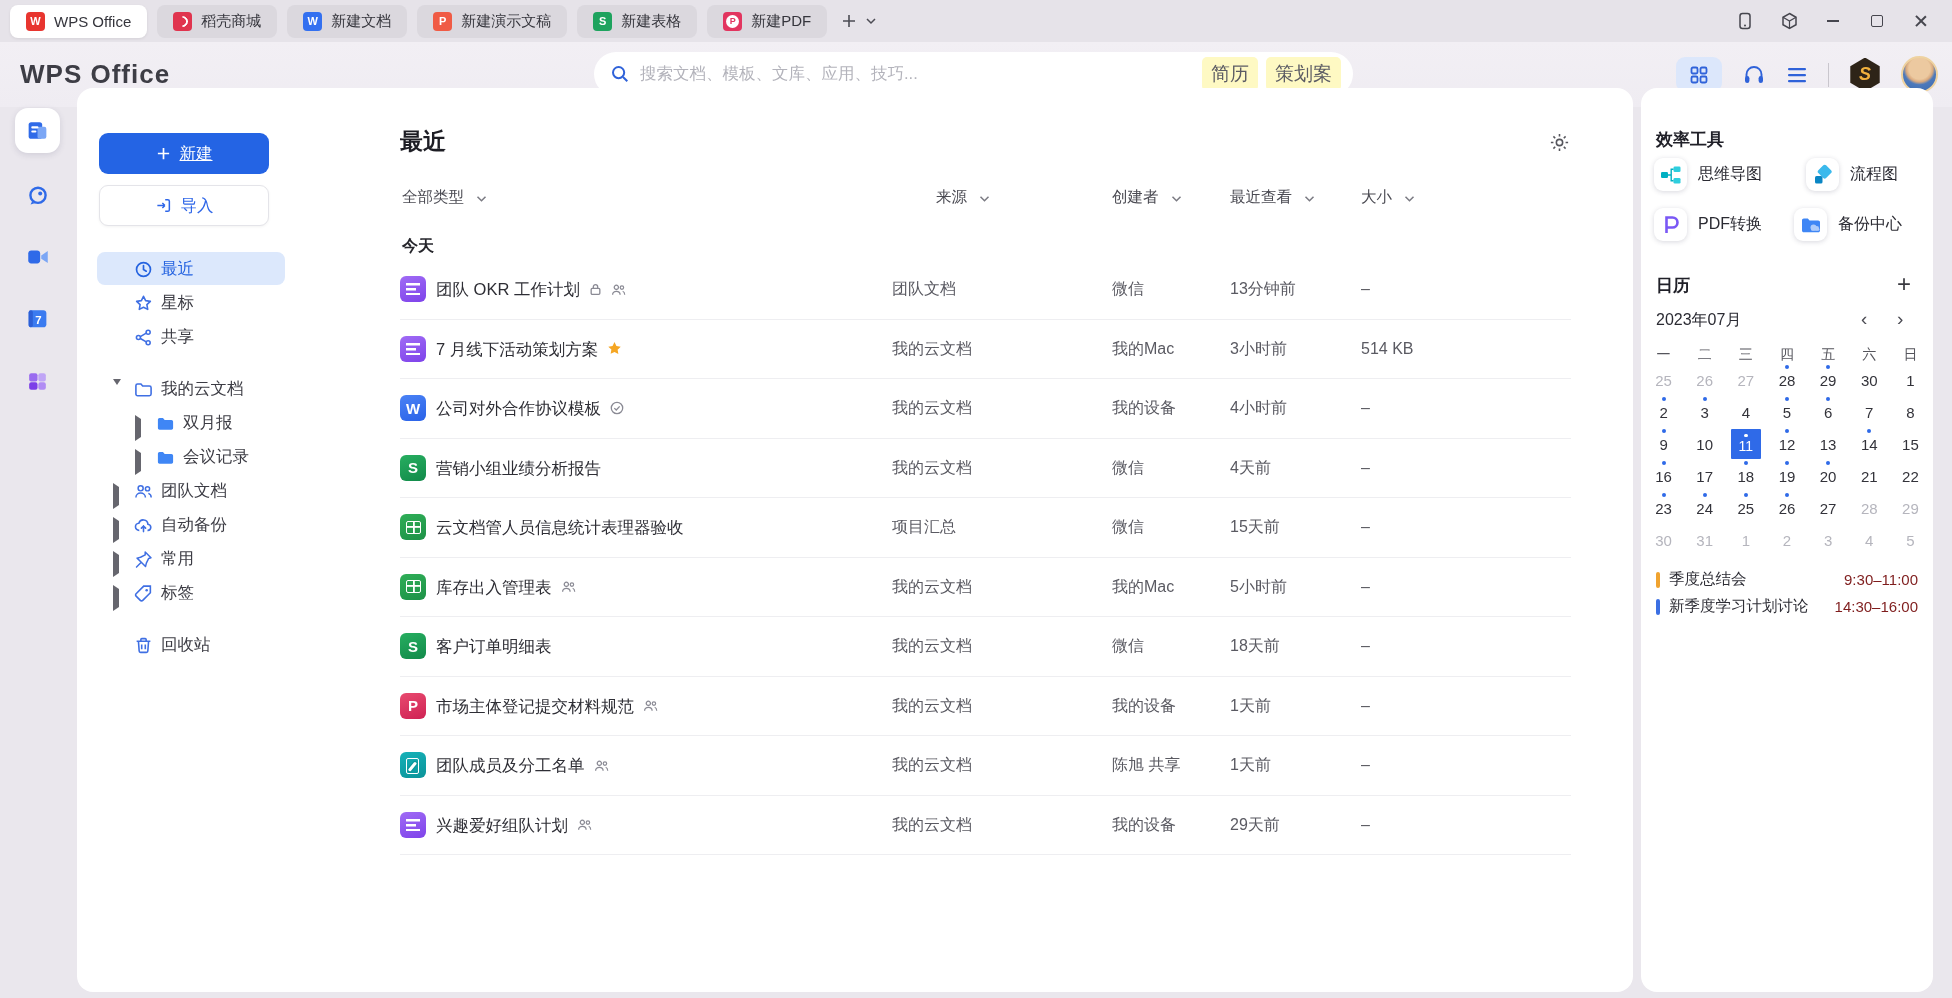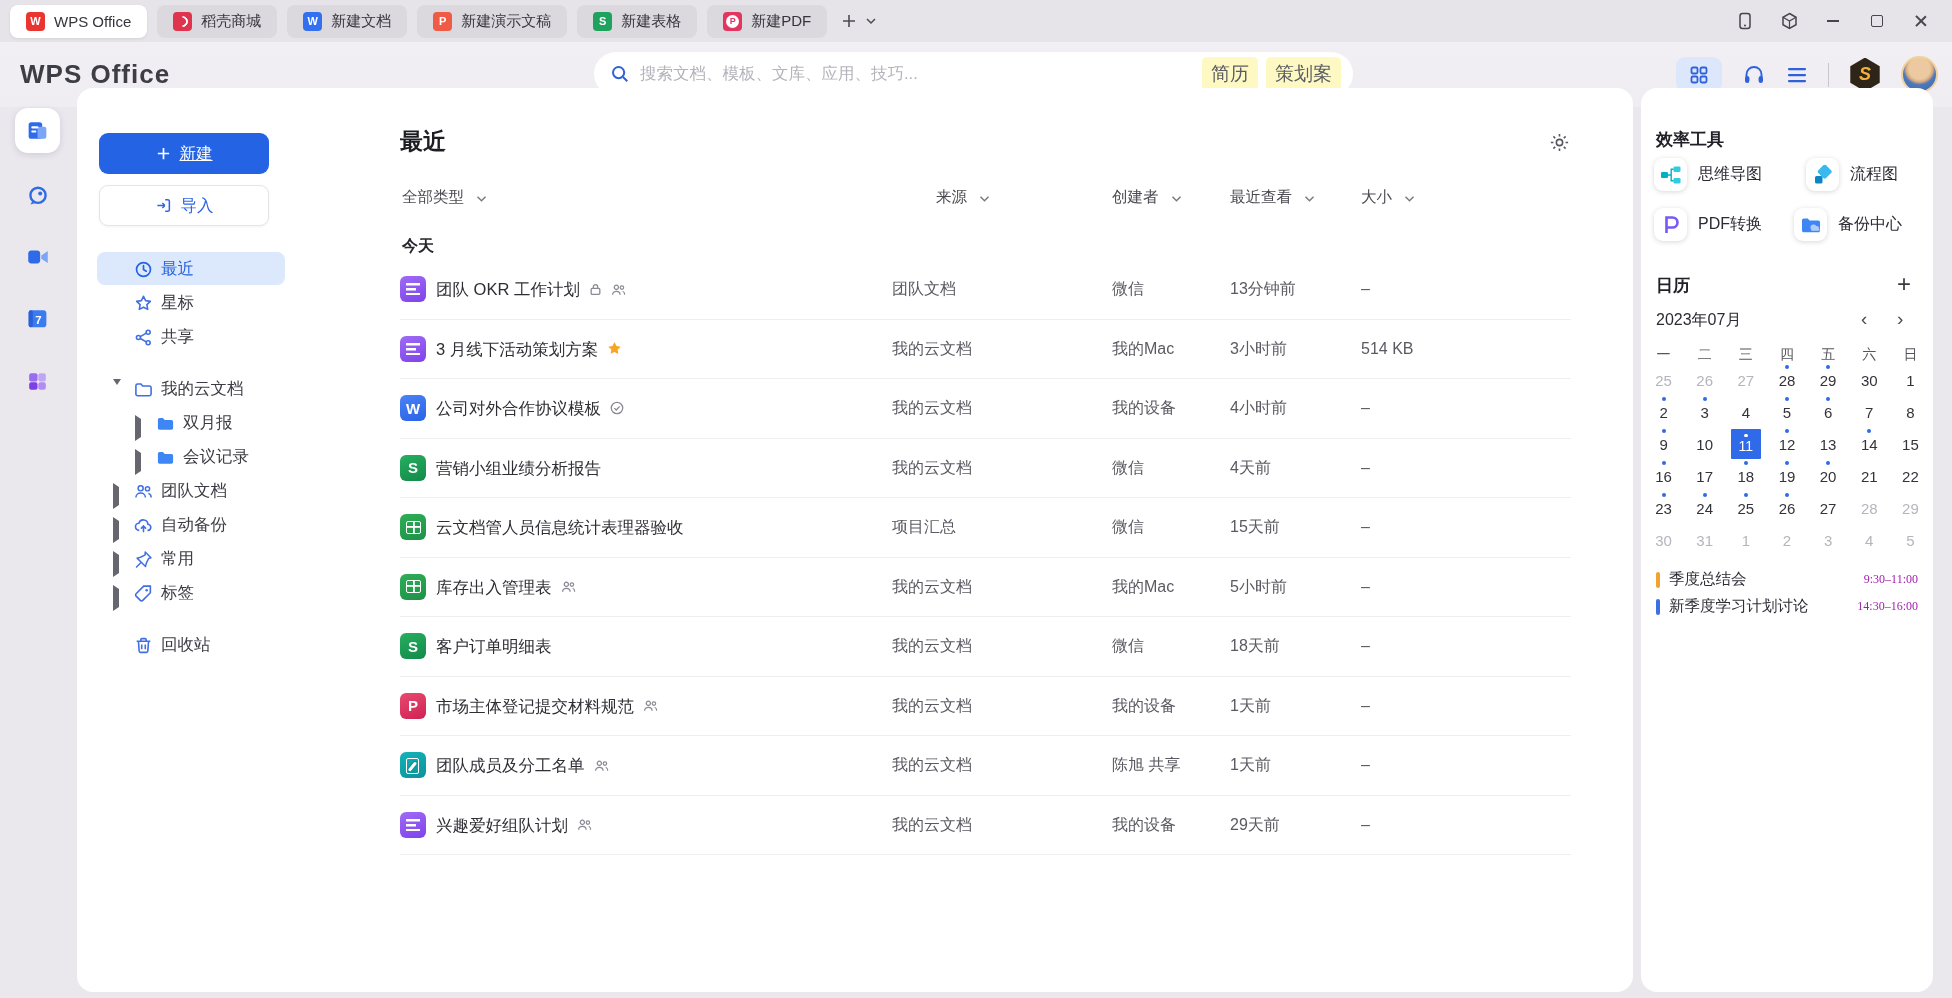--- a/index.html
+++ b/index.html
@@ -116,21 +116,21 @@
   .dcell{position:relative;height:32px;display:flex;align-items:center;justify-content:center;
          font-size:15px;color:#33333a;}
   .dcell.muted{color:#b5b5bd;}
   .dcell .dot{position:absolute;top:1px;left:50%;margin-left:-2px;width:4px;height:4px;border-radius:50%;background:#2f6ae8;}
   .dcell .pill{width:30px;height:30px;border-radius:1px;background:#2f6ae8;color:#fff;display:flex;flex-direction:column;
                align-items:center;justify-content:center;font-size:14px;}
   .dcell .pill .wdot{width:3.5px;height:3.5px;border-radius:50%;background:#fff;margin-bottom:1px;}
   .event{position:absolute;left:15px;width:262px;height:27px;display:flex;align-items:center;}
   .ebar{width:4px;height:16px;border-radius:2px;flex:0 0 auto;}
   .etitle{margin-left:9px;font-size:15.5px;color:#2e2e36;}
-  .etime{margin-left:auto;font-size:12px;color:#a21caf;font-family:Liberation Serif, serif;}
+  .etime{margin-left:auto;font-size:15px;color:#7f1d1d;}
 </style>
 </head>
 <body>
 
 <div class="screen">
 
   <div class="tabbar">
     <div id="tab-strip" style="display:flex;align-items:center;">
         <div class="tab active">
           <span class="tab-ico t-wps">W</span>
@@ -472,21 +472,21 @@
             </span>
           </span>
           <span class="fcell fsrc">团队文档</span>
           <span class="fcell fcreator">微信</span>
           <span class="fcell fviewed">13分钟前</span>
           <span class="fcell fsize">–</span>
         </div>
         <div class="frow">
           <span class="ficon fi-doc-purple"></span>
           <span class="fcell fname">
-            <span>3 月线下活动策划方案</span>
+            <span>7 月线下活动策划方案</span>
             <span class="badge">
               <svg width="15" height="15" viewBox="0 0 14 14">
                 <path d="M7 1l1.8 3.7 4 .6-2.9 2.8.7 4L7 10.2 3.4 12l.7-4L1.2 5.3l4-.6z" fill="#f5a623"></path>
               </svg>
             </span>
           </span>
           <span class="fcell fsrc">我的云文档</span>
           <span class="fcell fcreator">我的Mac</span>
           <span class="fcell fviewed">3小时前</span>
           <span class="fcell fsize">514 KB</span>

